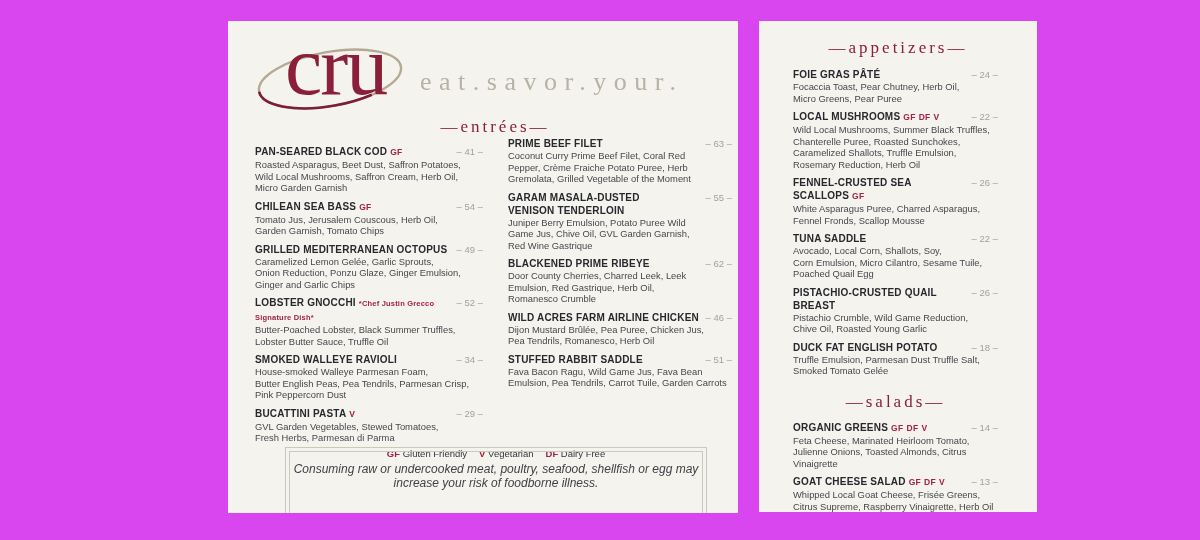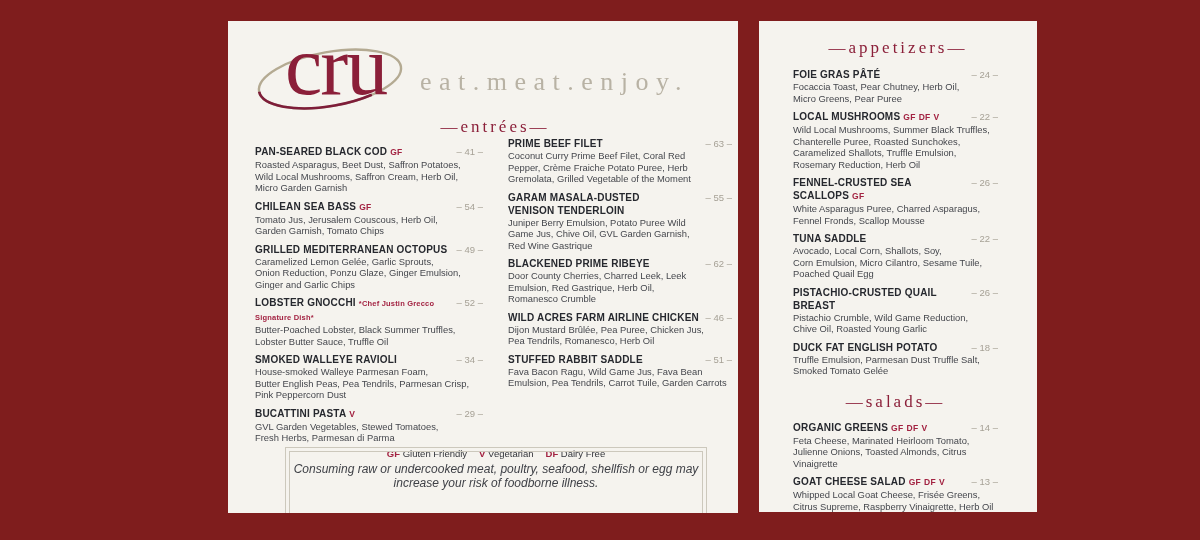--- a/index.html
+++ b/index.html
@@ -1,19 +1,19 @@
 <!DOCTYPE html>
 <html><head>
 <meta charset="utf-8">
 <style>
   * { margin:0; padding:0; box-sizing:border-box; }
   html,body { background:#131313; }
   .stage {
     position:relative; width:1200px; height:540px;
-    background:#7f1d1d; overflow:hidden;
+    background:#d946ef; overflow:hidden;
     font-family:"Liberation Sans", sans-serif;
   }
   .page {
     position:absolute; background:#f5f3ee; overflow:hidden;
   }
   .page-main { left:228px; top:21px; width:510px; height:492px; }
   .page-side { left:759px; top:21px; width:278px; height:491px; }
 
   
   .logo { position:absolute; left:27px; top:12px; width:150px; height:92px; }
@@ -90,21 +90,21 @@
     <div class="logo">
       <svg width="150" height="92" viewBox="0 0 150 92">
         <g transform="rotate(-10 75 46)">
           <ellipse cx="75" cy="46" rx="72" ry="27" fill="none" stroke="#b4aa92" stroke-width="2.4"></ellipse>
           <ellipse cx="75" cy="46" rx="72" ry="27" fill="none" stroke="#7e1d39" stroke-width="2.6" stroke-dasharray="120 223" stroke-dashoffset="-43"></ellipse>
         </g>
       </svg>
       <span class="logo-text">cru</span>
     </div>
 
-    <div class="tagline">eat.meat.enjoy.</div>
+    <div class="tagline">eat.savor.your.</div>
 
     <h2 class="section-heading entrees-heading"><span>entrées</span></h2>
 
     <div class="menu-col col-entrees-left" id="entrees-left">
         <div class="item">
           <div class="item-head">
             <span class="item-name">PAN-SEARED BLACK COD<span class="tag">GF</span></span>
             <span class="item-price">41</span>
           </div>
           <div class="item-desc">Roasted Asparagus, Beet Dust, Saffron Potatoes,<br>Wild Local Mushrooms, Saffron Cream, Herb Oil,<br>Micro Garden Garnish</div>

